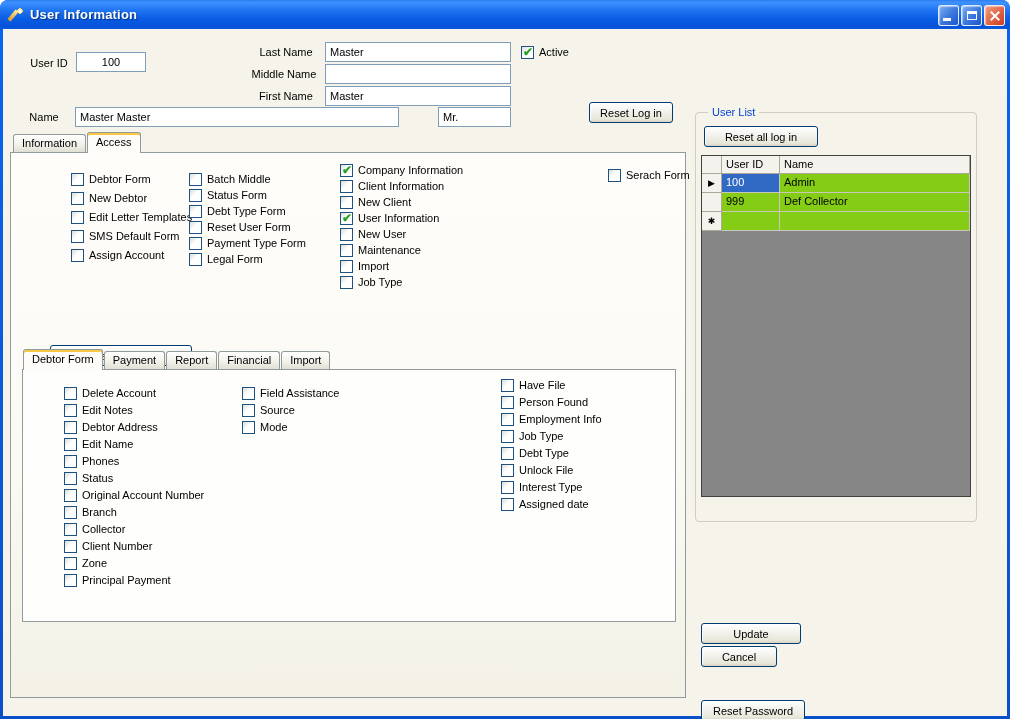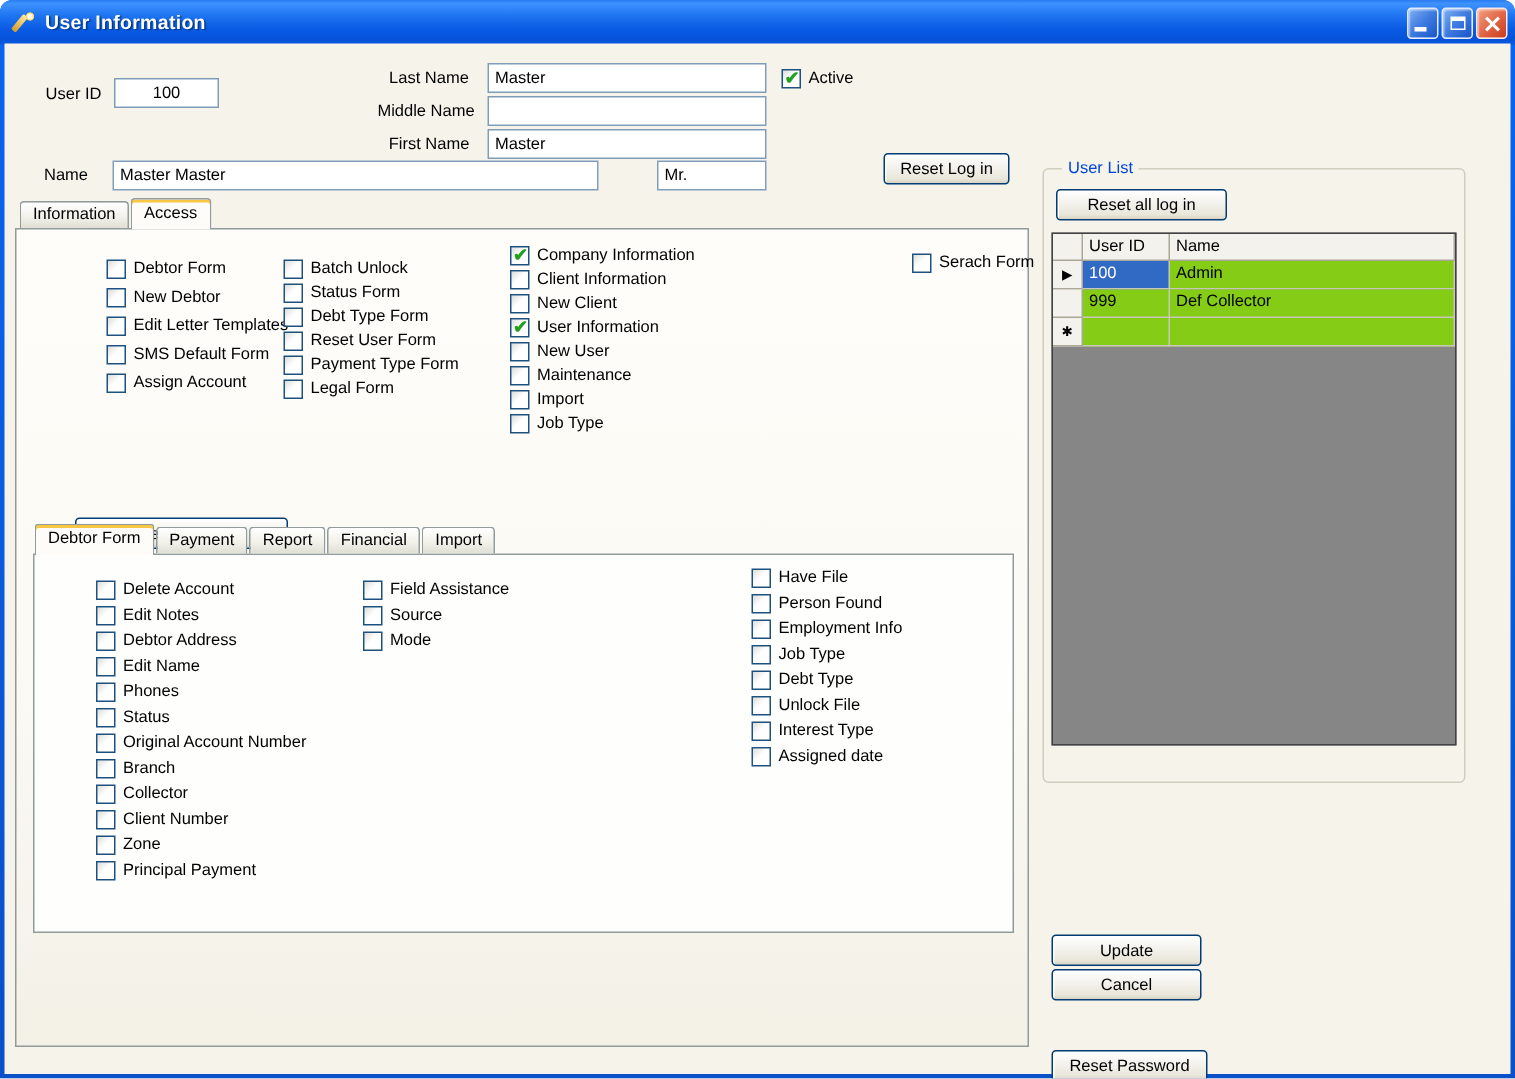--- a/index.html
+++ b/index.html
@@ -177,21 +177,21 @@
       <div class="cb-row">
         <span class="cb-box"></span>
         <span class="cb-label">Assign Account</span>
       </div>
     </div>
 
   <div class="cb-col gap2" style="left:189px; top:172px;">
 
       <div class="cb-row">
         <span class="cb-box"></span>
-        <span class="cb-label">Batch Unlock</span>
+        <span class="cb-label">Batch Middle</span>
       </div>
 
       <div class="cb-row">
         <span class="cb-box"></span>
         <span class="cb-label">Status Form</span>
       </div>
 
       <div class="cb-row">
         <span class="cb-box"></span>
         <span class="cb-label">Debt Type Form</span>
@@ -448,16 +448,16 @@
           <div class="rowhdr">
             <span>✱</span>
           </div>
           <div class="cell id-cell"></div>
           <div class="cell name-cell"></div>
         </div>
       </div>
   </div>
 
   <button class="btn" style="left:701px; top:623px; width:100px;">Update</button>
-  <button class="btn" style="left:701px; top:646px; width:100px;">Cancel</button>
+  <button class="btn" style="left:701px; top:646px; width:76px;">Cancel</button>
   <button class="btn" style="left:701px; top:700px; width:104px;">Reset Password</button>
 
 </div>
 
 </body></html>

